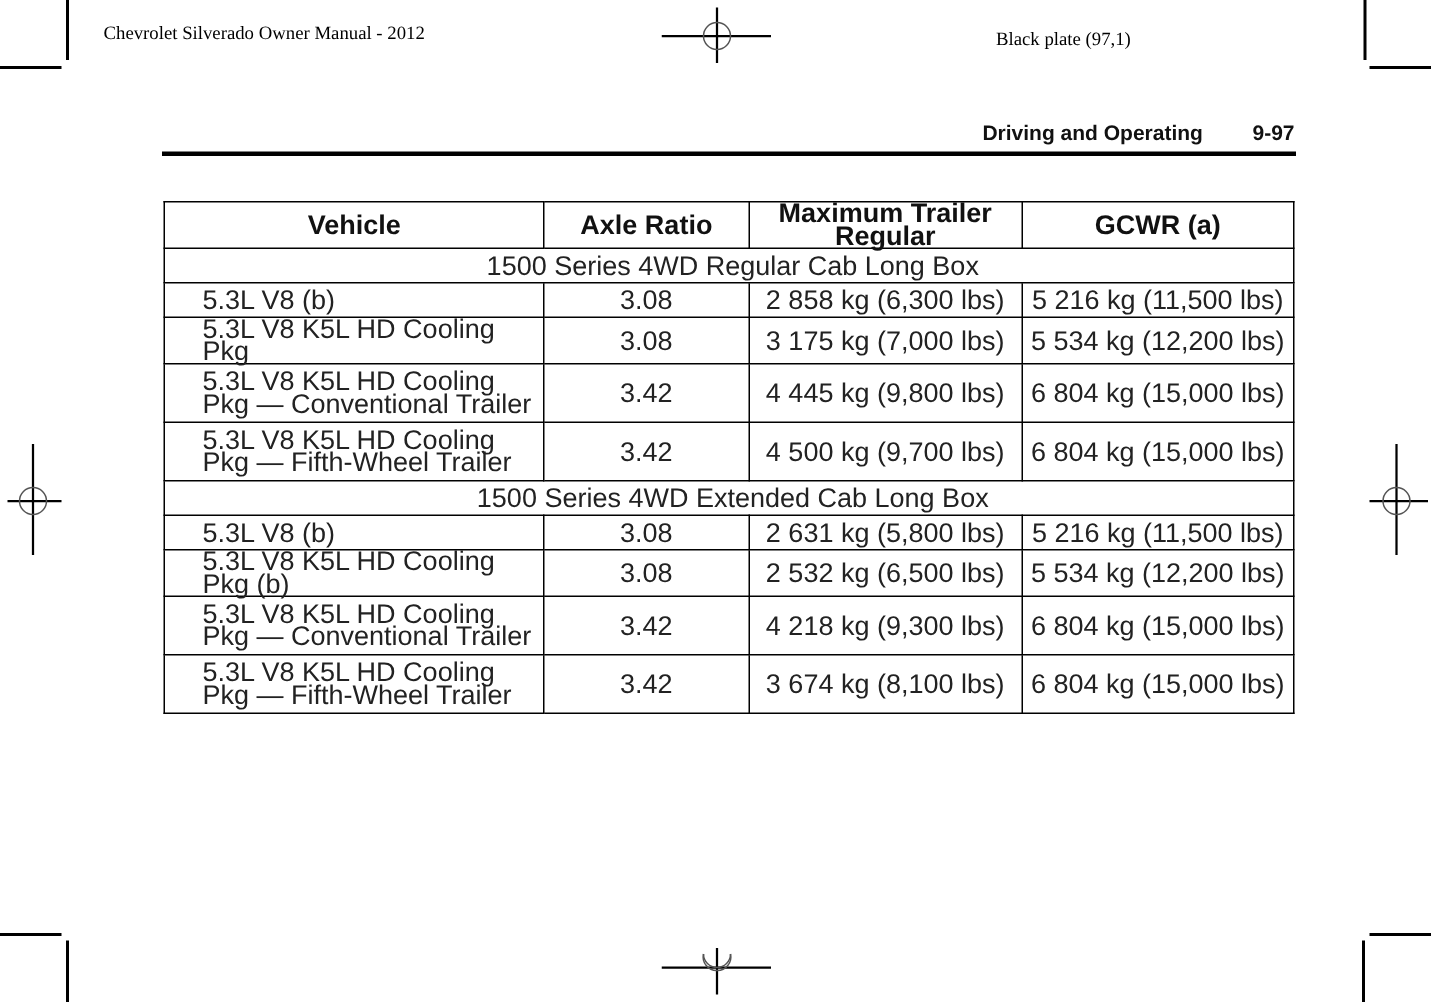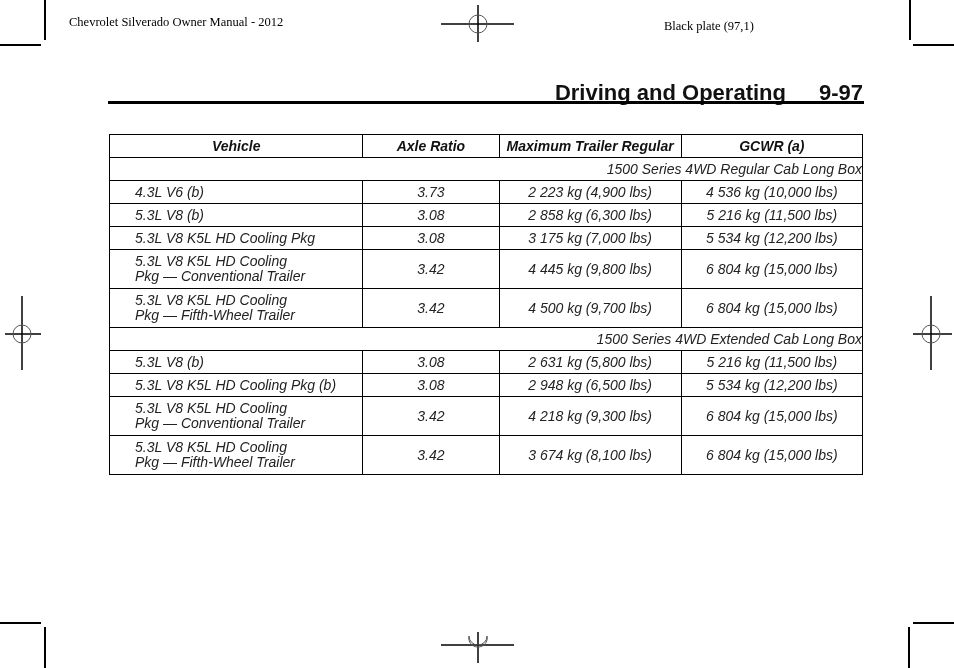--- a/index.html
+++ b/index.html
@@ -1,27 +1,27 @@
 <!DOCTYPE html>
 <html><head>
   <meta charset="utf-8">
   <style>
     html, body { margin: 0; padding: 0; background: #ffffff; }
     body { width: 954px; height: 668px; position: relative; overflow: hidden; font-family: "Liberation Sans", sans-serif; color: #1a1a1a; }
     .crop-line { position: absolute; background: #000; }
     .reg { position: absolute; }
     .reg svg { display: block; }
     .running-head { position: absolute; font-family: "Liberation Serif", serif; font-size: 12.5px; color: #000000; }
-    .section-head { position: absolute; top: 80px; right: 91px; font-weight: bold; font-size: 22px; color: #111; display: flex; gap: 0; text-align: right; }
+    .section-head { position: absolute; top: 80px; right: 91px; font-weight: bold; font-size: 14px; color: #111; display: flex; gap: 0; text-align: right; }
     .section-head .title { margin-right: 33px; }
     .head-rule { position: absolute; left: 108px; top: 101px; width: 756px; height: 3px; background: #000; }
-    table.spec { position: absolute; left: 109px; top: 134px; width: 754px; border-collapse: collapse; font-size: 14px; color: #222; font-style: italic; }
+    table.spec { position: absolute; left: 109px; top: 134px; width: 754px; border-collapse: collapse; font-size: 18px; color: #222; }
     table.spec td, table.spec th { border: 1.6px solid #000; padding: 0; height: 22px; line-height: 15px; }
     table.spec th { font-weight: bold; text-align: center; height: 22px; color: #111; }
-    table.spec td.group { text-align: right; padding-left: 5px; }
+    table.spec td.group { text-align: center; padding-left: 5px; }
     table.spec td.veh { text-align: left; padding-left: 25px; }
     table.spec td.c { text-align: center; }
     table.spec tr.tall td { height: 38px; }
     .col-veh { width: 253px; }
     .col-axle { width: 136px; }
     .col-trail { width: 182px; }
     .col-gcwr { width: 181px; }
   </style>
 </head>
 <body>
@@ -95,26 +95,20 @@
       <th>Axle Ratio</th>
       <th>Maximum Trailer Regular</th>
       <th>GCWR (a)</th>
     </tr>
   </thead>
   <tbody>
     <tr>
       <td class="group" colspan="4">1500 Series 4WD Regular Cab Long Box</td>
     </tr>
     <tr>
-      <td class="veh">4.3L V6 (b)</td>
-      <td class="c">3.73</td>
-      <td class="c">2 223 kg (4,900 lbs)</td>
-      <td class="c">4 536 kg (10,000 lbs)</td>
-    </tr>
-    <tr>
       <td class="veh">5.3L V8 (b)</td>
       <td class="c">3.08</td>
       <td class="c">2 858 kg (6,300 lbs)</td>
       <td class="c">5 216 kg (11,500 lbs)</td>
     </tr>
     <tr>
       <td class="veh">5.3L V8 K5L HD Cooling Pkg</td>
       <td class="c">3.08</td>
       <td class="c">3 175 kg (7,000 lbs)</td>
       <td class="c">5 534 kg (12,200 lbs)</td>
@@ -143,21 +137,21 @@
     </tr>
     <tr>
       <td class="veh">5.3L V8 (b)</td>
       <td class="c">3.08</td>
       <td class="c">2 631 kg (5,800 lbs)</td>
       <td class="c">5 216 kg (11,500 lbs)</td>
     </tr>
     <tr>
       <td class="veh">5.3L V8 K5L HD Cooling Pkg (b)</td>
       <td class="c">3.08</td>
-      <td class="c">2 948 kg (6,500 lbs)</td>
+      <td class="c">2 532 kg (6,500 lbs)</td>
       <td class="c">5 534 kg (12,200 lbs)</td>
     </tr>
     <tr class="tall">
       <td class="veh">
         <div>5.3L V8 K5L HD Cooling</div>
         <div>Pkg — Conventional Trailer</div>
       </td>
       <td class="c">3.42</td>
       <td class="c">4 218 kg (9,300 lbs)</td>
       <td class="c">6 804 kg (15,000 lbs)</td>

